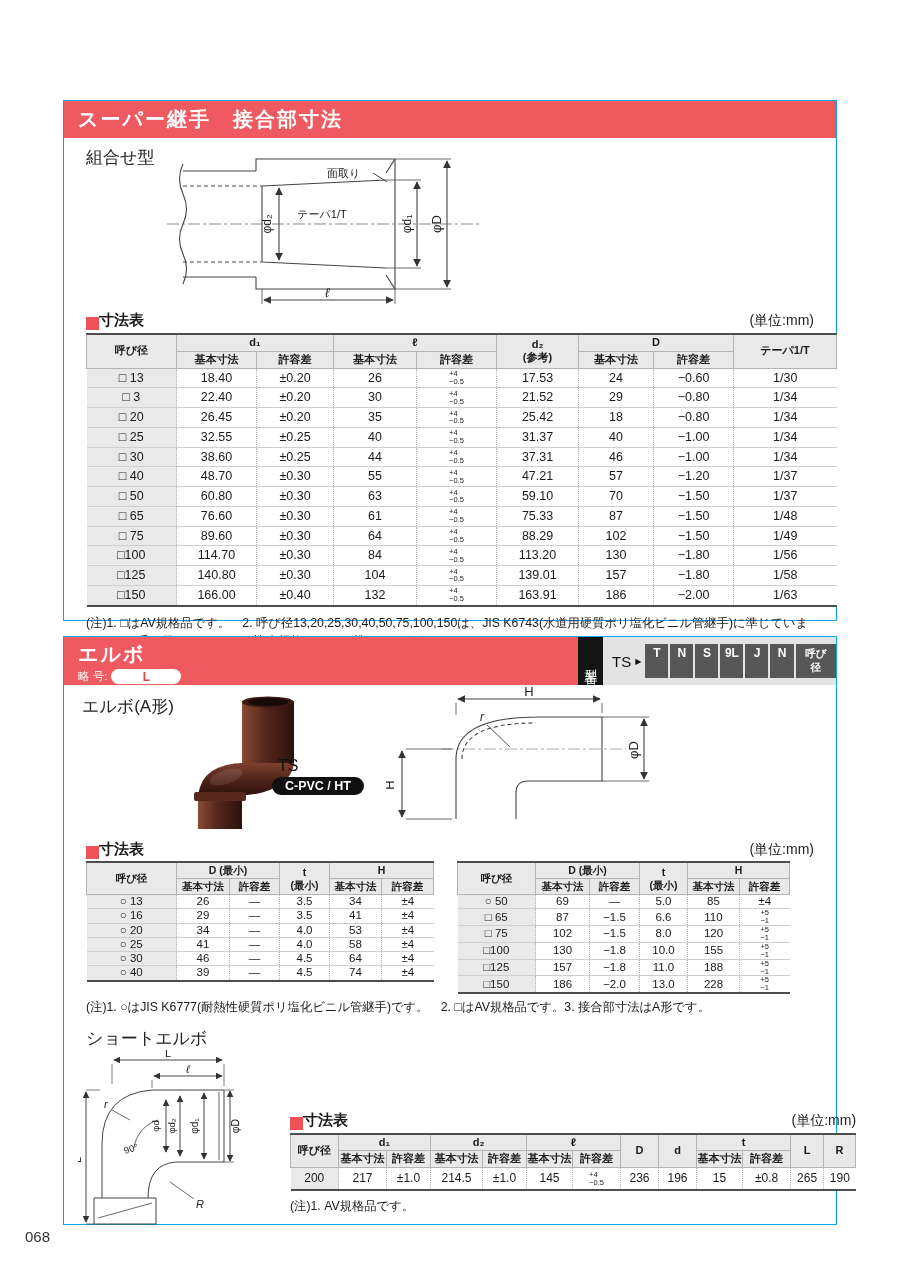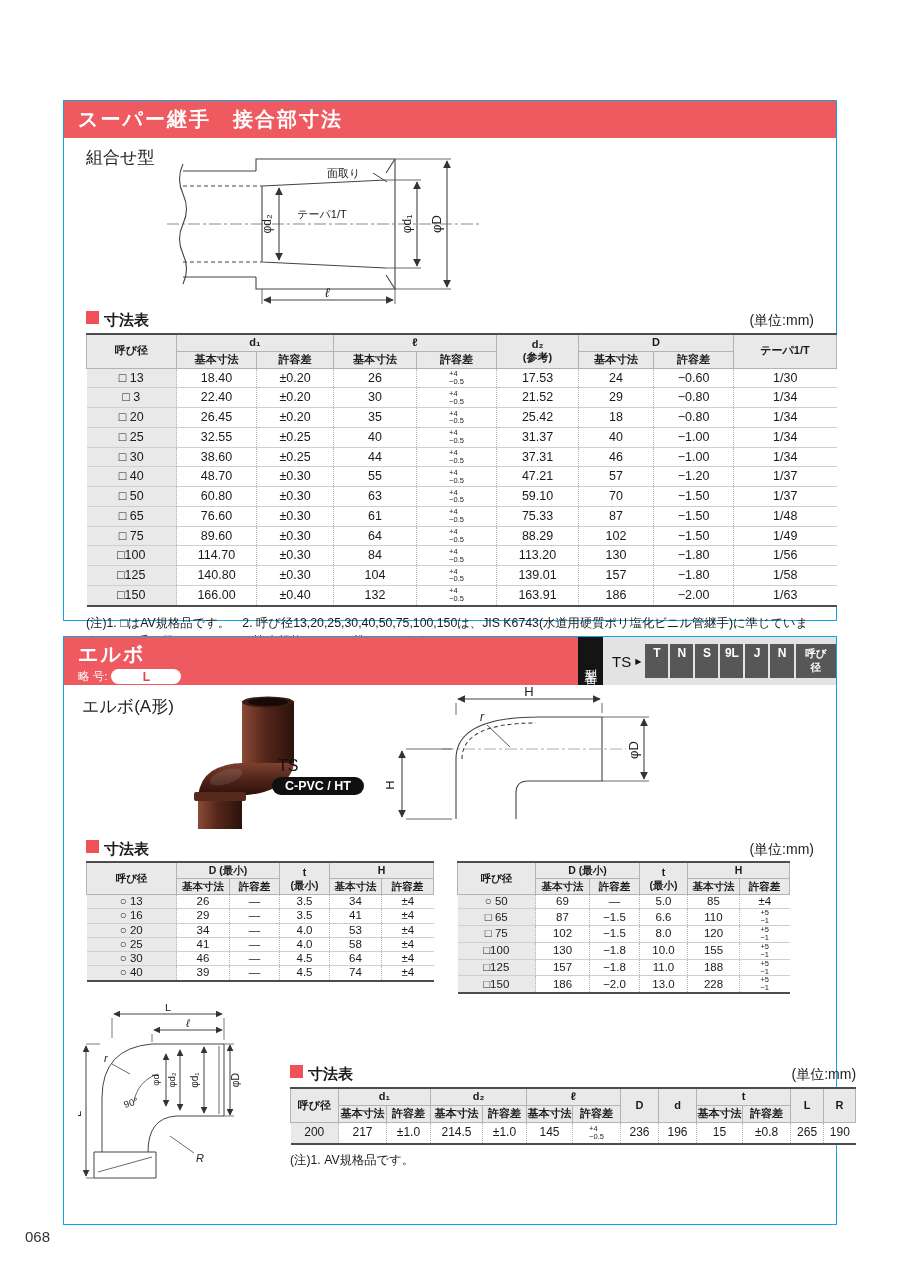--- a/index.html
+++ b/index.html
@@ -21,21 +21,21 @@
   .box2{top:636px;height:589px;}
 
   .redbar{height:37px;background:#ee5a60;color:#fff;display:flex;align-items:center;padding-left:14px;}
   .redbar span{font-size:20px;font-weight:bold;letter-spacing:2px;}
 
   .diag-area{position:relative;height:170px;}
   .sublabel{position:absolute;left:22px;top:8px;font-size:17px;color:#222;}
   .svg1{position:absolute;left:95px;top:2px;}
 
   .trow-head{display:flex;justify-content:space-between;align-items:flex-end;margin:0 22px;height:22px;}
-  .lhs{display:flex;align-items:flex-start;gap:5px;font-size:15px;font-weight:bold;}
+  .lhs{display:flex;align-items:flex-end;font-size:15px;font-weight:bold;}
   .redsq{display:inline-block;width:13px;height:13px;background:#ee5158;}
   .unit{font-size:14px;color:#222;}
 
   .twrap{margin:3px 22px 0;}
   table{border-collapse:collapse;table-layout:fixed;border-top:2px solid #4d4d4d;border-bottom:2px solid #4d4d4d;}
   th{background:#e9e9e9;border:1px solid #b3b3b3;font-size:11px;font-weight:bold;padding:1px 0;white-space:pre-line;line-height:1.25;}
   td{border-top:1px solid #cfcfcf;border-left:1px dotted #b5b5b5;text-align:center;background:#fff;line-height:1.15;}
   td.rh{background:#e9e9e9;border-left:none;text-align:center;}
   .t1 td{font-size:12.5px;padding:1.5px 0;height:17px;box-sizing:border-box;}
   .t2 td{font-size:11.5px;padding:0;height:13.5px;box-sizing:border-box;}
@@ -594,22 +594,24 @@
                 <td>228</td>
                 <td><span class="stk">
                     <span>+5</span>
                     <span>−1</span>
                   </span></td>
               </tr>
             </tbody>
           </table>
         </div>
     </div>
+    <p class="note" style="margin-top:4px">(注)1. ○はJIS K6777(耐熱性硬質ポリ塩化ビニル管継手)です。　2. □はAV規格品です。3. 接合部寸法はA形です。</p>
 
     <div class="short">
+      <div class="short-title">ショートエルボ</div>
       <div class="short-flex">
         <svg class="svg3" width="208" height="178" viewBox="0 0 208 178">
           <g stroke="#444" fill="none" stroke-width="1">
             <path d="M34,14 V34 M146,14 V36 M74,30 V38" stroke-width="0.7"></path>
             <line x1="36" y1="10" x2="144" y2="10" marker-start="url(#ar)" marker-end="url(#ar)"></line>
             <line x1="76" y1="26" x2="144" y2="26" marker-start="url(#ar)" marker-end="url(#ar)"></line>
             <path d="M74,40 H146 V112 H98"></path>
             <path d="M141,42 V110" stroke-width="0.8"></path>
             <path d="M74,40 Q24,44 24,94 V148"></path>
             <path d="M98,112 Q70,114 70,148"></path>

